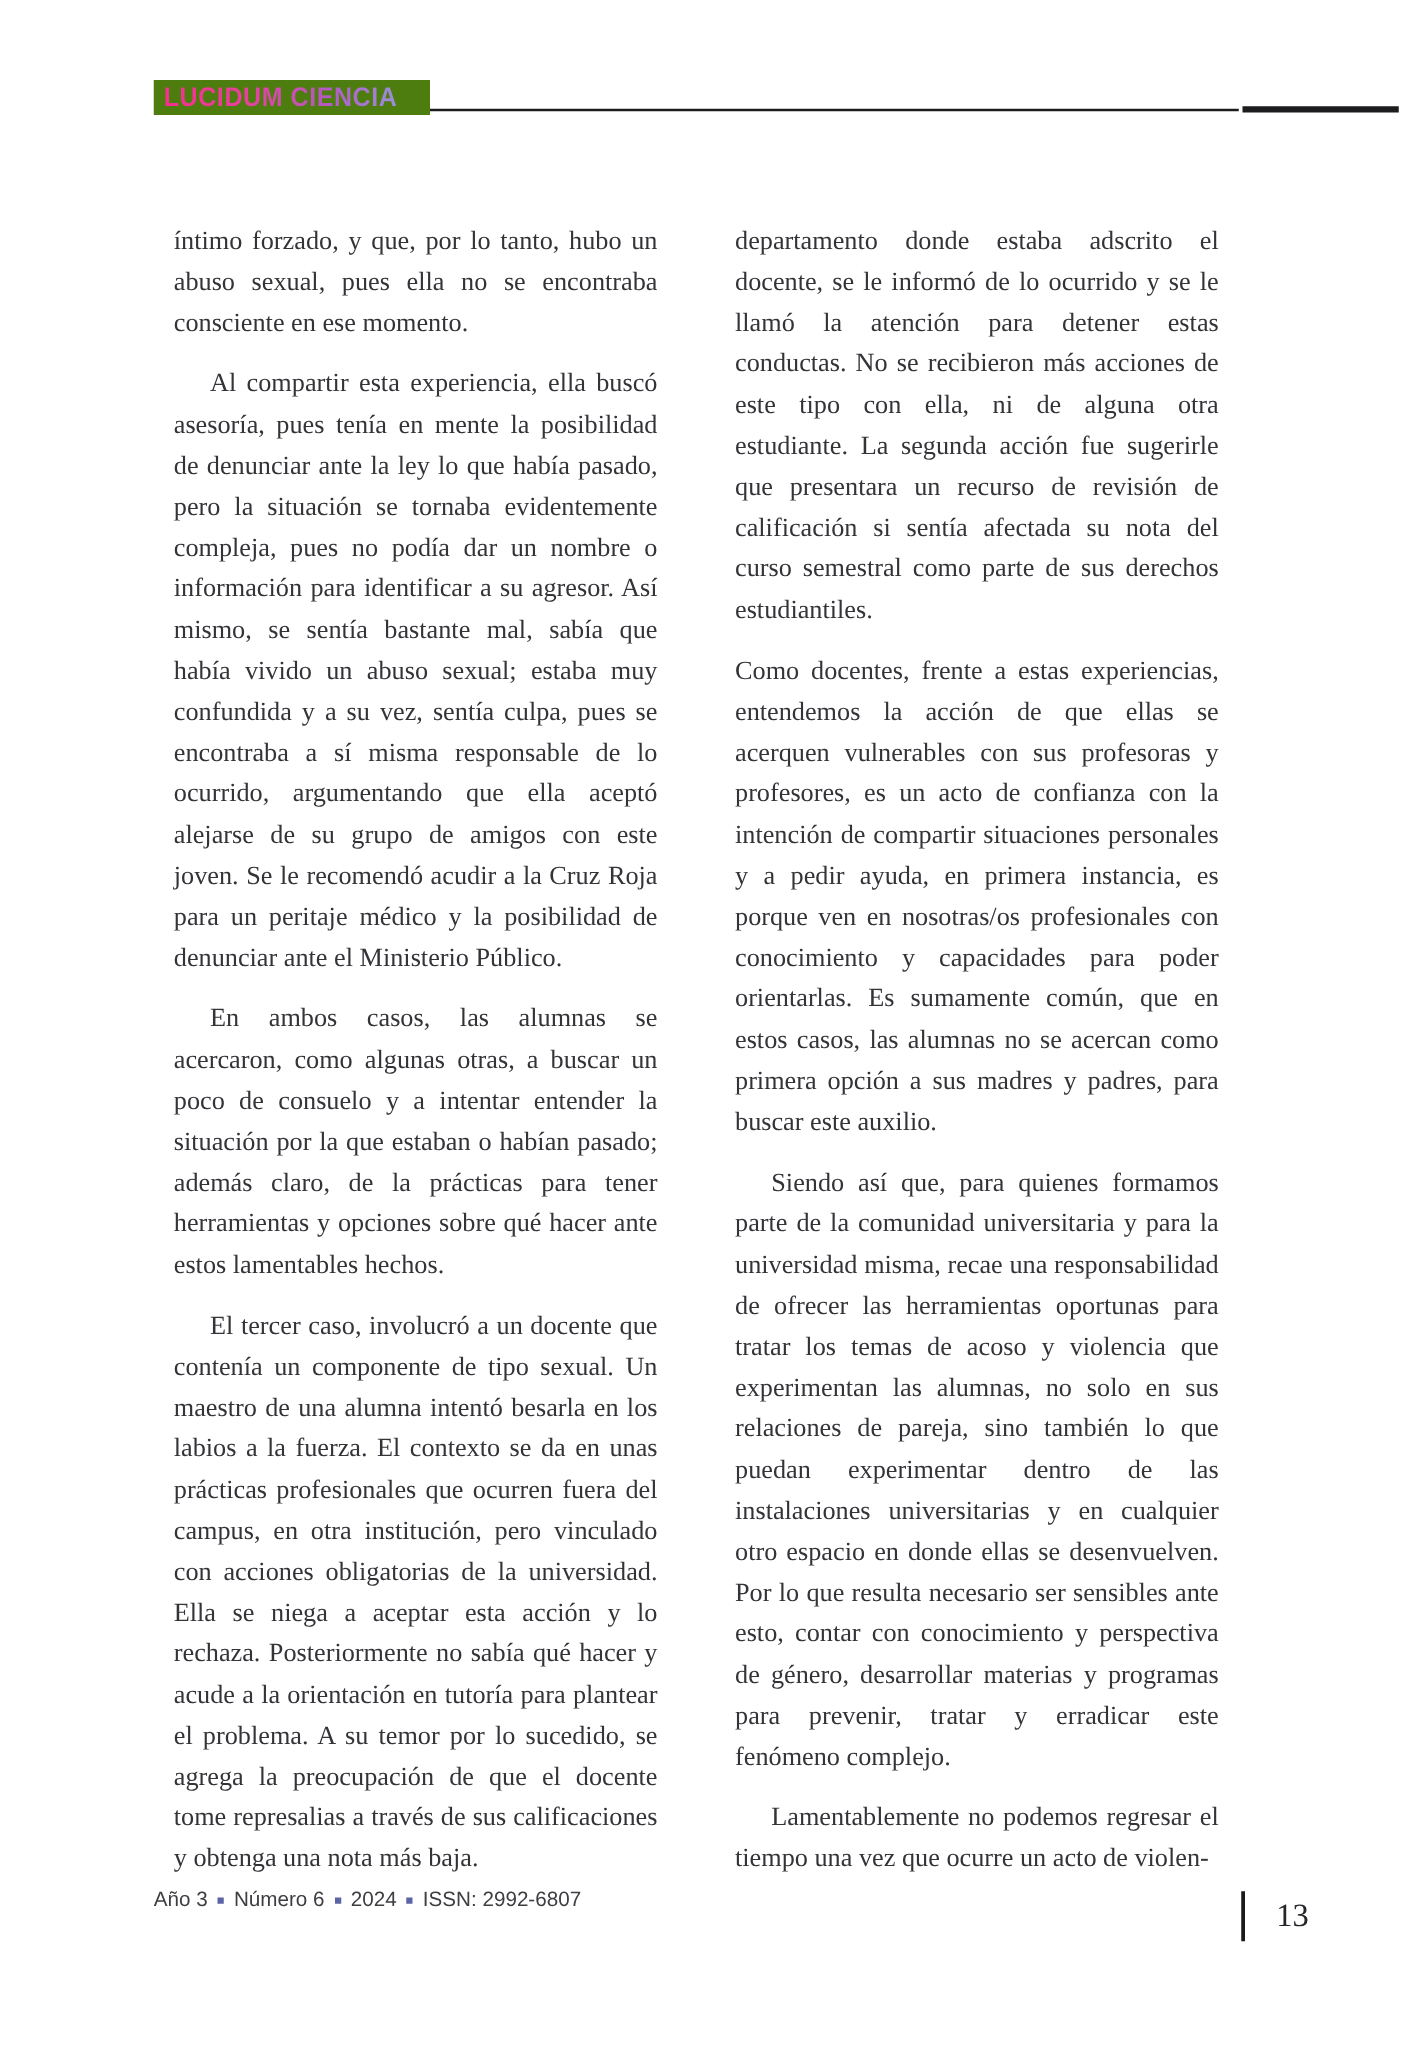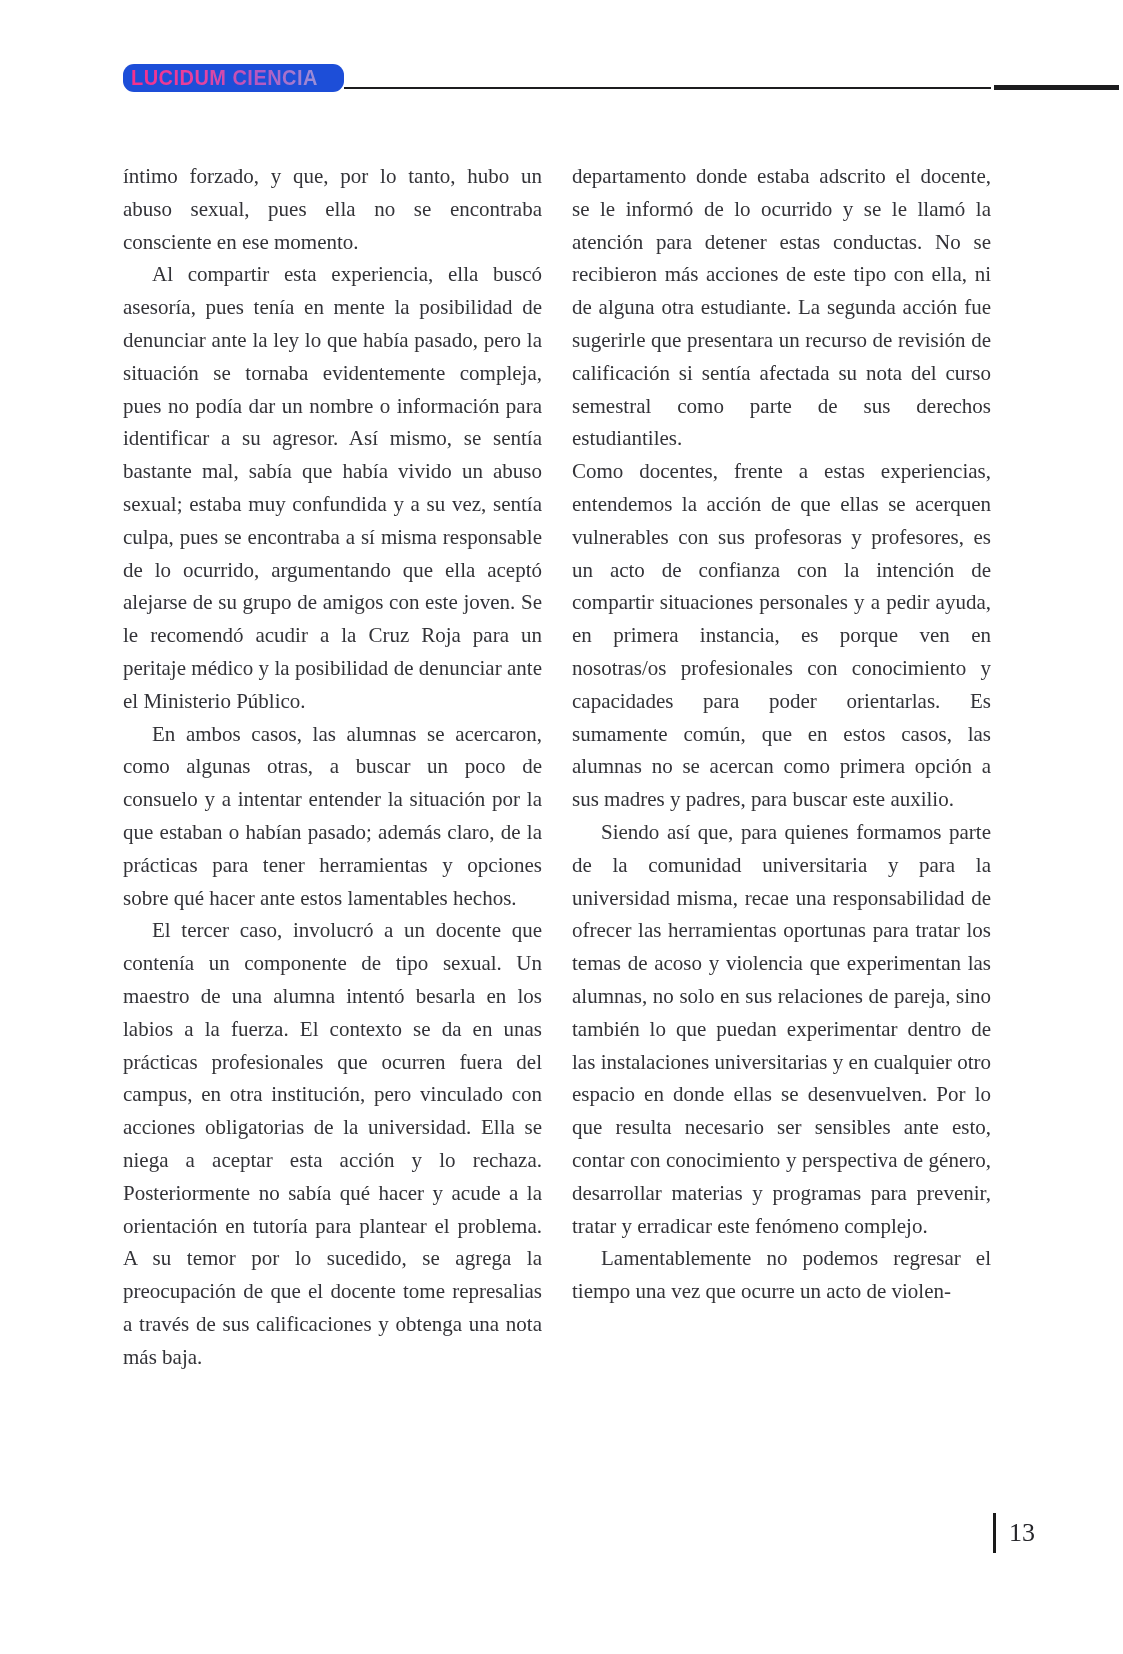--- a/index.html
+++ b/index.html
@@ -10,24 +10,23 @@
     font-family:"Liberation Serif", serif;
     overflow:hidden;
   }
 
   
   .header-row {
     position:absolute; left:123px; top:64px; right:4px; height:28px;
     display:flex; align-items:flex-end;
   }
   .logo-box {
-    background:#1d4ed8; height:28px;
+    background:#4d7c0f; height:28px;
     display:flex; align-items:center;
     padding:0 12px 0 8px;
-    border-radius:11px;
   }
   .logo-text {
     font-family:"Liberation Sans", sans-serif;
     font-weight:bold; font-size:21.5px; white-space:nowrap;
     transform:scaleX(0.93); transform-origin:left center;
     background:linear-gradient(90deg,#f5308c 0%, #e8419d 35%, #b35ac2 70%, #9a90d8 100%);
     -webkit-background-clip:text; background-clip:text;
     -webkit-text-fill-color:transparent; color:transparent;
     letter-spacing:0.5px;
   }
@@ -39,21 +38,21 @@
     position:absolute; left:123px; top:160px; width:868px;
     display:flex; gap:30px;
   }
   .col {
     width:419px;
     font-size:21px; line-height:32.8px;
     color:#333338;
     text-align:justify;
     hyphens:auto; -webkit-hyphens:auto;
   }
-  .col p { margin:0; }
+  .col p { margin:16px; }
   p.indent { text-indent:29px; }
   .section-heading {
     font-family:"Liberation Sans", sans-serif;
     font-weight:400; font-size:23px; letter-spacing:0.8px;
     color:#3b51a3;
     margin:30px 0 26px 0;
     text-align:left;
   }
 
   
@@ -61,21 +60,21 @@
     position:absolute; left:123px; top:1506px;
     font-family:"Liberation Sans", sans-serif;
     font-size:16.5px; color:#3d3d42; line-height:29px;
   }
   .sq {
     display:inline-block; width:5px; height:5px;
     background:#5c64a4; margin:0 8px; vertical-align:2px;
   }
   .pageno-block {
     position:absolute; left:993px; top:1513px;
-    display:flex; align-items:center;
+    display:flex; align-items:center;gap:12px;
   }
   .pageno-bar { width:3px; height:40px; background:#1a1a1a; margin-right:13px; }
   .pageno { font-family:"Liberation Serif", serif; font-size:26px; color:#26262a; }
 </style>
 </head>
 <body>
 
 <div class="page">
 
   <div class="header-row">
@@ -96,20 +95,23 @@
 
     <section class="col">
       <p class="noindent">departamento donde estaba adscrito el docente, se le informó de lo ocurrido y se le llamó la atención para detener estas conductas. No se recibieron más acciones de este tipo con ella, ni de alguna otra estudiante. La segunda acción fue sugerirle que presentara un recurso de revisión de calificación si sentía afectada su nota del curso semestral como parte de sus derechos estudiantiles.</p>
       <p class="noindent">Como docentes, frente a estas experiencias, entendemos la acción de que ellas se acerquen vulnerables con sus profesoras y profesores, es un acto de confianza con la intención de compartir situaciones personales y a pedir ayuda, en primera instancia, es porque ven en nosotras/os profesionales con conocimiento y capacidades para poder orientarlas. Es sumamente común, que en estos casos, las alumnas no se acercan como primera opción a sus madres y padres, para buscar este auxilio.</p>
       <p class="indent">Siendo así que, para quienes formamos parte de la comunidad universitaria y para la universidad misma, recae una responsabilidad de ofrecer las herramientas oportunas para tratar los temas de acoso y violencia que experimentan las alumnas, no solo en sus relaciones de pareja, sino también lo que puedan experimentar dentro de las instalaciones universitarias y en cualquier otro espacio en donde ellas se desenvuelven. Por lo que resulta necesario ser sensibles ante esto, contar con conocimiento y perspectiva de género, desarrollar materias y programas para prevenir, tratar y erradicar este fenómeno complejo.</p>
       <p class="indent">Lamentablemente no podemos regresar el tiempo una vez que ocurre un acto de violen-</p>
     </section>
   </main>
 
   <div class="footer-block">
+    <div class="footer-meta">
+      <span>Año 3</span><span class="sq"></span><span>Número 6</span><span class="sq"></span><span>2024</span><span class="sq"></span><span>ISSN: 2992-6807</span>
+    </div>
   </div>
 
   <div class="pageno-block">
     <span class="pageno-bar"></span>
     <span class="pageno">13</span>
   </div>
 
 </div>
 
 </body></html>

